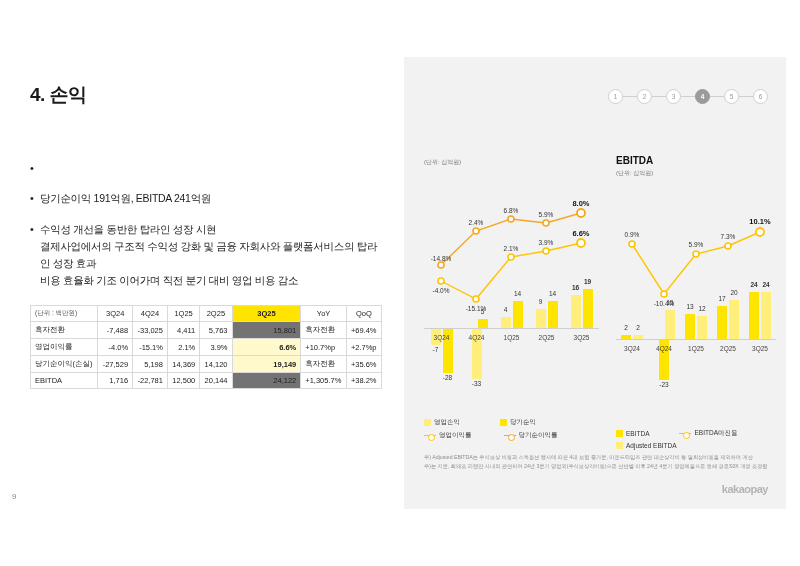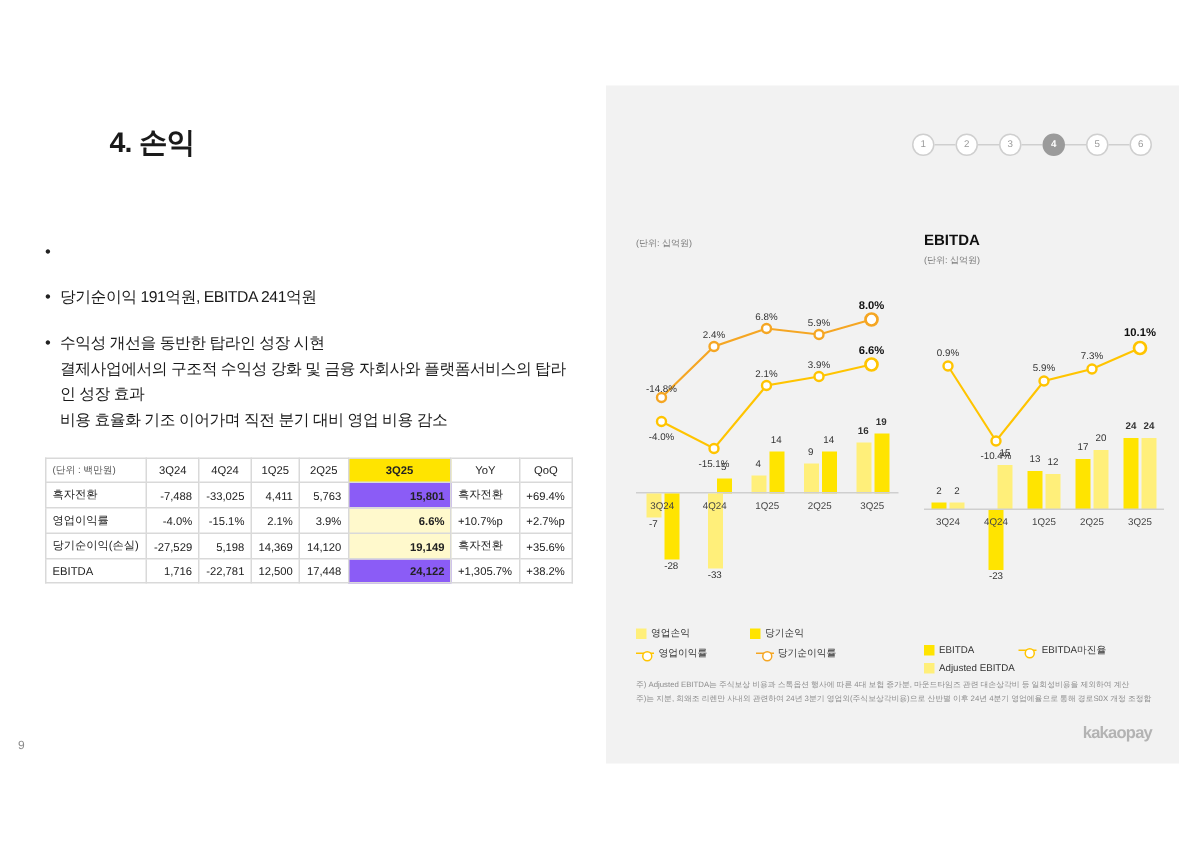--- a/index.html
+++ b/index.html
@@ -1,35 +1,35 @@
 <!DOCTYPE html>
 <html><head>
 <meta charset="utf-8">
 <style>
   html,body{margin:0;padding:0;}
   body{width:800px;height:566px;background:#ffffff;font-family:"Liberation Sans",sans-serif;color:#1a1a1a;overflow:hidden;}
   .page{position:relative;width:800px;height:566px;}
 
   
   .left{position:absolute;left:0;top:0;width:400px;height:566px;}
-  .title{position:absolute;left:30px;top:82px;font-size:19px;font-weight:bold;letter-spacing:-0.5px;margin-left:43px;}
+  .title{position:absolute;left:30px;top:82px;font-size:19px;font-weight:bold;letter-spacing:-0.5px;}
   .bullets{position:absolute;left:30px;top:160px;width:350px;}
   .bullet{display:flex;margin-bottom:14px;}
   .bullet .dot{width:10px;flex:0 0 10px;font-size:11px;line-height:16px;color:#222;}
   .bullet .txt{font-size:10.5px;line-height:17px;letter-spacing:-0.3px;color:#1a1a1a;}
 
   
   .tbl{position:absolute;left:30px;top:305px;width:352px;border-collapse:collapse;font-size:7.5px;}
   .tbl td,.tbl th{border:1px solid #d9d9d9;padding:3px 4px;text-align:right;font-weight:normal;color:#222;}
   .tbl .unit{text-align:left;font-size:6.5px;color:#555;}
   .tbl thead td{text-align:center;background:#fff;font-size:7.5px;}
   .tbl thead td.hl{background:#ffe400;font-weight:bold;}
   .tbl td.lbl{text-align:left;}
   .tbl td.hl{background:#fff9cc;font-weight:bold;}
-  .tbl td.hl2{background:#8b5cf6;font-weight:bold;padding-left:40px;}
+  .tbl td.hl2{background:#737373;font-weight:normal;padding-left:40px;}
   .tbl td.yoy{text-align:left;}
   .pagenum{position:absolute;left:12px;top:492px;font-size:8px;color:#8a8a8a;}
 
   
   .right{position:absolute;left:404px;top:57px;width:382px;height:452px;background:#f2f2f2;}
   .steps{position:absolute;right:18px;top:32px;display:flex;align-items:center;}
   .step{width:13px;height:13px;border-radius:50%;background:#ffffff;border:1px solid #cfcfcf;color:#9a9a9a;font-size:6.5px;display:flex;align-items:center;justify-content:center;}
   .step.active{background:#9b9b9b;border-color:#9b9b9b;color:#fff;font-weight:bold;}
   .step-line{width:14px;height:1px;background:#cfcfcf;}
 
@@ -130,21 +130,21 @@
           <td>14,120</td>
           <td class="hl">19,149</td>
           <td class="yoy">흑자전환</td>
           <td class="yoy">+35.6%</td>
         </tr>
         <tr>
           <td class="lbl">EBITDA</td>
           <td>1,716</td>
           <td>-22,781</td>
           <td>12,500</td>
-          <td>17,448</td>
+          <td>20,144</td>
           <td class="hl2">24,122</td>
           <td class="yoy">+1,305.7%</td>
           <td class="yoy">+38.2%</td>
         </tr>
       </tbody>
     </table>
 
     <div class="pagenum">9</div>
   </div>
 

